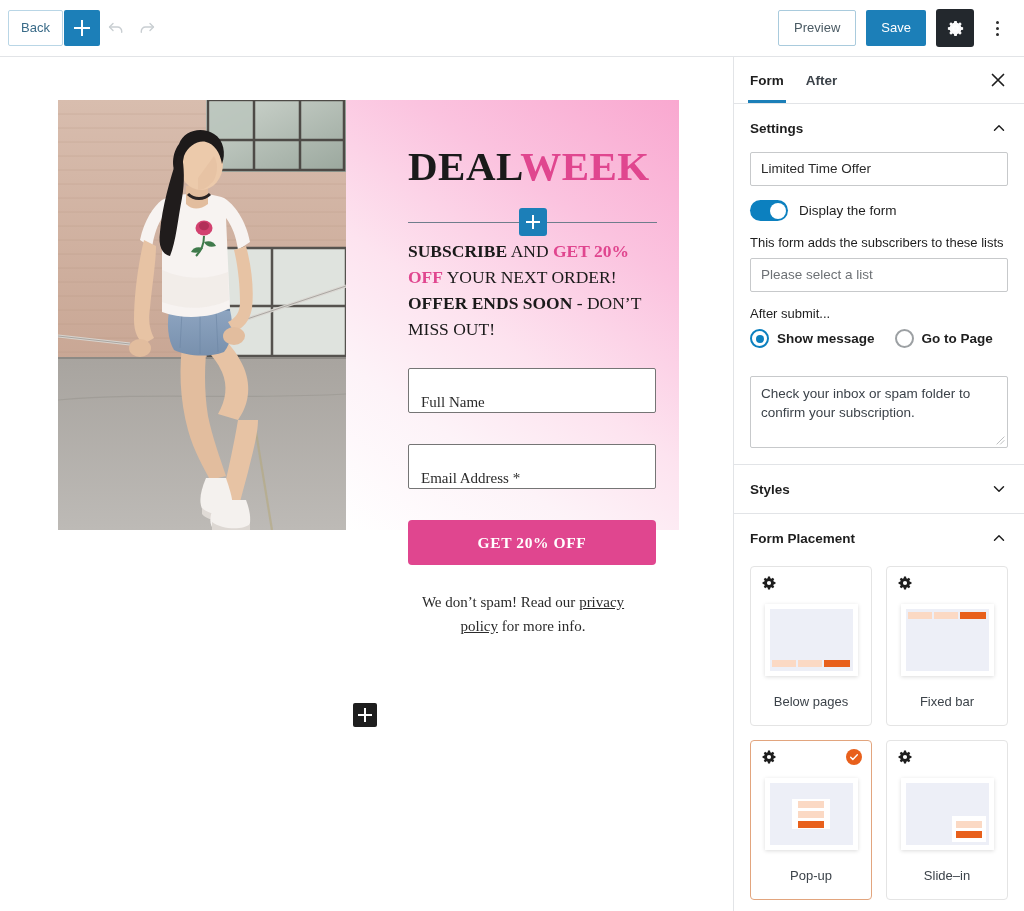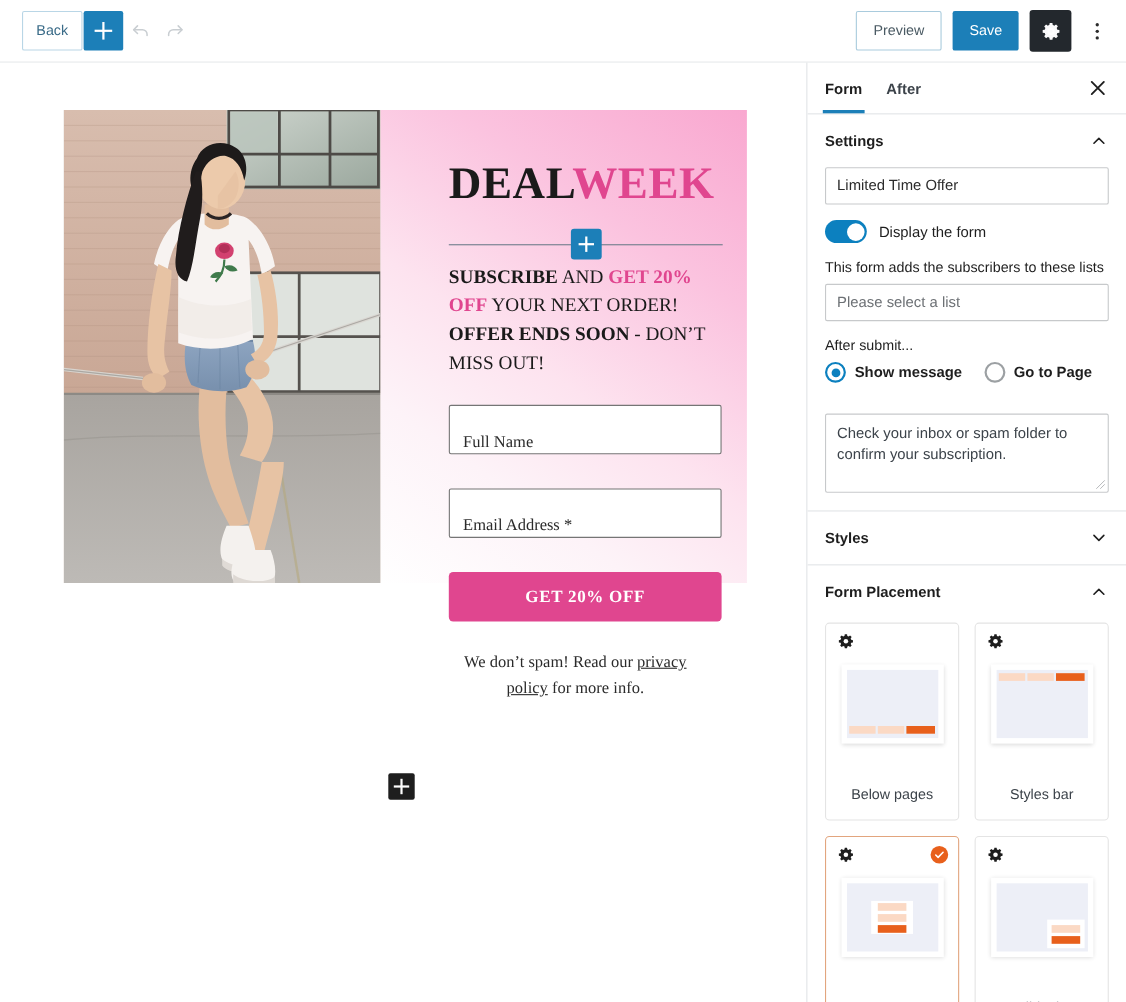--- a/index.html
+++ b/index.html
@@ -17,21 +17,21 @@
   }
 
   
   .toolbar {
     position: absolute; top: 0; left: 0;
     width: 1024px; height: 57px;
     background: #ffffff;
     border-bottom: 1px solid #e2e4e7;
     display: flex; align-items: center;
   }
-  .tb-left { display: flex; align-items: center; gap: 1px; padding-left: 20px; }
+  .tb-left { display: flex; align-items: center; gap: 1px; padding-left: 8px; }
   .tb-right { display: flex; align-items: center; gap: 10px; margin-left: auto; padding-right: 14px; }
 
   .btn-back {
     height: 36px; min-width: 55px; padding: 0 11px;
     background: #ffffff;
     border: 1px solid #b9d6e6;
     border-radius: 2px;
     color: #3a6b88;
     font-size: 13px; line-height: 34px;
     text-align: center;
@@ -321,21 +321,21 @@
 
   .placement-grid {
     display: grid;
     grid-template-columns: 1fr 1fr;
     gap: 14px;
     padding: 4px 16px 20px 16px;
   }
   .place-card {
     border: 1px solid #e4e4e4; border-radius: 4px;
     background: #ffffff;
-    height: 180px;
+    height: 160px;
     padding: 9px 9px 0 9px;
     position: relative;
     cursor: pointer;
   }
   .place-card.selected { border: 1px solid #e2a57e; }
   .place-gear { position: absolute; left: 10px; top: 8px; }
   .place-check {
     position: absolute; right: 9px; top: 8px;
     width: 16px; height: 16px; border-radius: 50%;
     background: #e8601c;
@@ -641,21 +641,21 @@
           <path fill="#1e1e1e" d="M18 8.7l-2-.33a6.3 6.3 0 0 0-.62-1.5l1.18-1.64-1.8-1.8-1.64 1.18a6.3 6.3 0 0 0-1.5-.62L11.3 2h-2.6l-.33 2a6.3 6.3 0 0 0-1.5.62L5.23 3.44l-1.8 1.8L4.62 6.88a6.3 6.3 0 0 0-.62 1.5L2 8.7v2.6l2 .33c.14.53.35 1.03.62 1.5l-1.18 1.64 1.8 1.8 1.64-1.18c.47.27.97.48 1.5.62l.33 2h2.6l.33-2c.53-.14 1.03-.35 1.5-.62l1.64 1.18 1.8-1.8-1.18-1.64c.27-.47.48-.97.62-1.5l2-.33v-2.6z"></path>
           <circle cx="10" cy="10" r="2.6" fill="#ffffff"></circle>
         </svg>
         <div class="thumb">
           <div class="thumb-inner">
             <div class="bar l" style="left:2px;top:3px;width:24px;"></div>
             <div class="bar l" style="left:28px;top:3px;width:24px;"></div>
             <div class="bar s" style="left:54px;top:3px;width:26px;"></div>
           </div>
         </div>
-        <div class="place-label">Styles bar</div>
+        <div class="place-label">Fixed bar</div>
       </div>
 
       <div class="place-card selected">
         <svg class="place-gear" width="16" height="16" viewBox="0 0 20 20" aria-hidden="true">
           <path fill="#1e1e1e" d="M18 8.7l-2-.33a6.3 6.3 0 0 0-.62-1.5l1.18-1.64-1.8-1.8-1.64 1.18a6.3 6.3 0 0 0-1.5-.62L11.3 2h-2.6l-.33 2a6.3 6.3 0 0 0-1.5.62L5.23 3.44l-1.8 1.8L4.62 6.88a6.3 6.3 0 0 0-.62 1.5L2 8.7v2.6l2 .33c.14.53.35 1.03.62 1.5l-1.18 1.64 1.8 1.8 1.64-1.18c.47.27.97.48 1.5.62l.33 2h2.6l.33-2c.53-.14 1.03-.35 1.5-.62l1.64 1.18 1.8-1.8-1.18-1.64c.27-.47.48-.97.62-1.5l2-.33v-2.6z"></path>
           <circle cx="10" cy="10" r="2.6" fill="#ffffff"></circle>
         </svg>
         <div class="place-check">
           <svg width="10" height="10" viewBox="0 0 12 12" aria-hidden="true">
             <path d="M2 6.3 L4.6 8.9 L10 3.4" fill="none" stroke="#ffffff" stroke-width="1.7" stroke-linecap="round" stroke-linejoin="round"></path>

